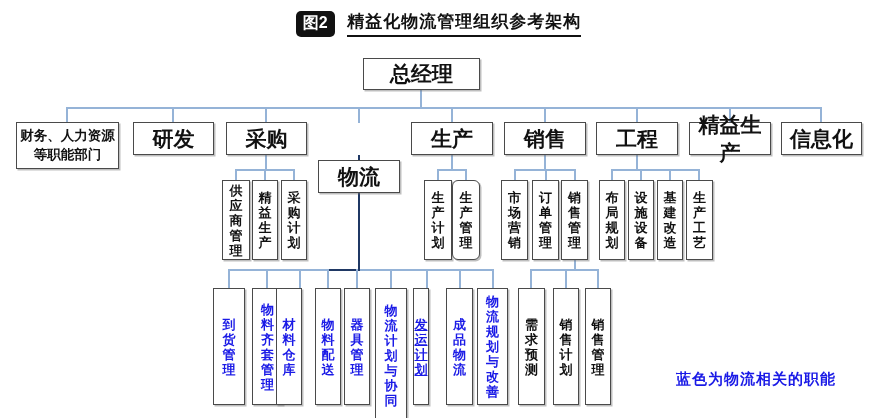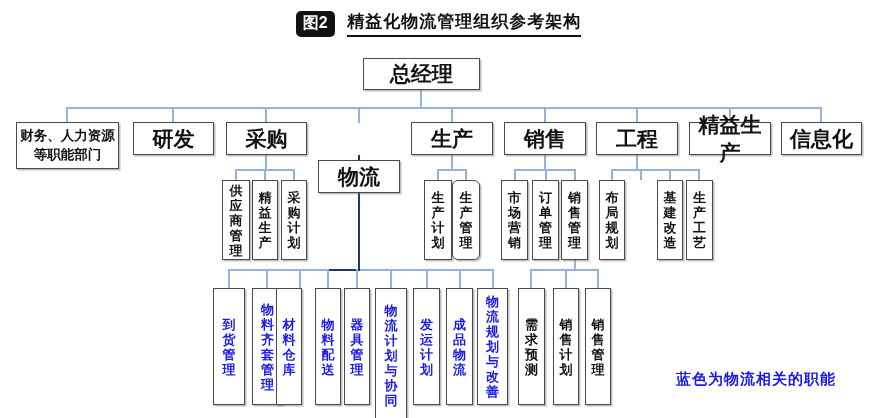--- a/index.html
+++ b/index.html
@@ -132,20 +132,23 @@
   <div class="box vbox" style="left:532px;top:180px;width:27px;height:80px;">
       <span class="vt">订单管理</span>
     </div>
   <div class="box vbox" style="left:561px;top:180px;width:27px;height:80px;">
       <span class="vt">销售管理</span>
     </div>
 
   <div class="box vbox" style="left:599px;top:180px;width:26px;height:80px;">
       <span class="vt">布局规划</span>
     </div>
+  <div class="box vbox" style="left:628px;top:180px;width:26px;height:80px;">
+      <span class="vt">设施设备</span>
+    </div>
   <div class="box vbox" style="left:657px;top:180px;width:26px;height:80px;">
       <span class="vt">基建改造</span>
     </div>
   <div class="box vbox" style="left:686px;top:180px;width:27px;height:80px;">
       <span class="vt">生产工艺</span>
     </div>
 
   <div class="box vbox blue" style="left:213px;top:288px;width:32px;height:117px;">
       <span class="vt">到货管理</span>
     </div>
@@ -157,21 +160,21 @@
     </div>
   <div class="box vbox blue" style="left:315px;top:288px;width:26px;height:117px;">
       <span class="vt">物料配送</span>
     </div>
   <div class="box vbox blue" style="left:344px;top:288px;width:26px;height:117px;">
       <span class="vt">器具管理</span>
     </div>
   <div class="box vbox blue" style="left:375px;top:288px;width:32px;height:134px;">
       <span class="vt">物流计划与协同</span>
     </div>
-  <div class="box vbox blue" style="left:413px;top:288px;width:27px;height:117px;">
+  <div class="box vbox blue" style="left:413px;top:288px;width:16px;height:117px;text-decoration:underline;">
       <span class="vt">发运计划</span>
     </div>
   <div class="box vbox blue" style="left:446px;top:288px;width:27px;height:117px;">
       <span class="vt">成品物流</span>
     </div>
   <div class="box vbox blue" style="left:477px;top:288px;width:31px;height:117px;justify-content:flex-end;">
       <span class="vt">物流规划与改善</span>
     </div>
 
   <div class="box vbox" style="left:518px;top:288px;width:27px;height:117px;">

